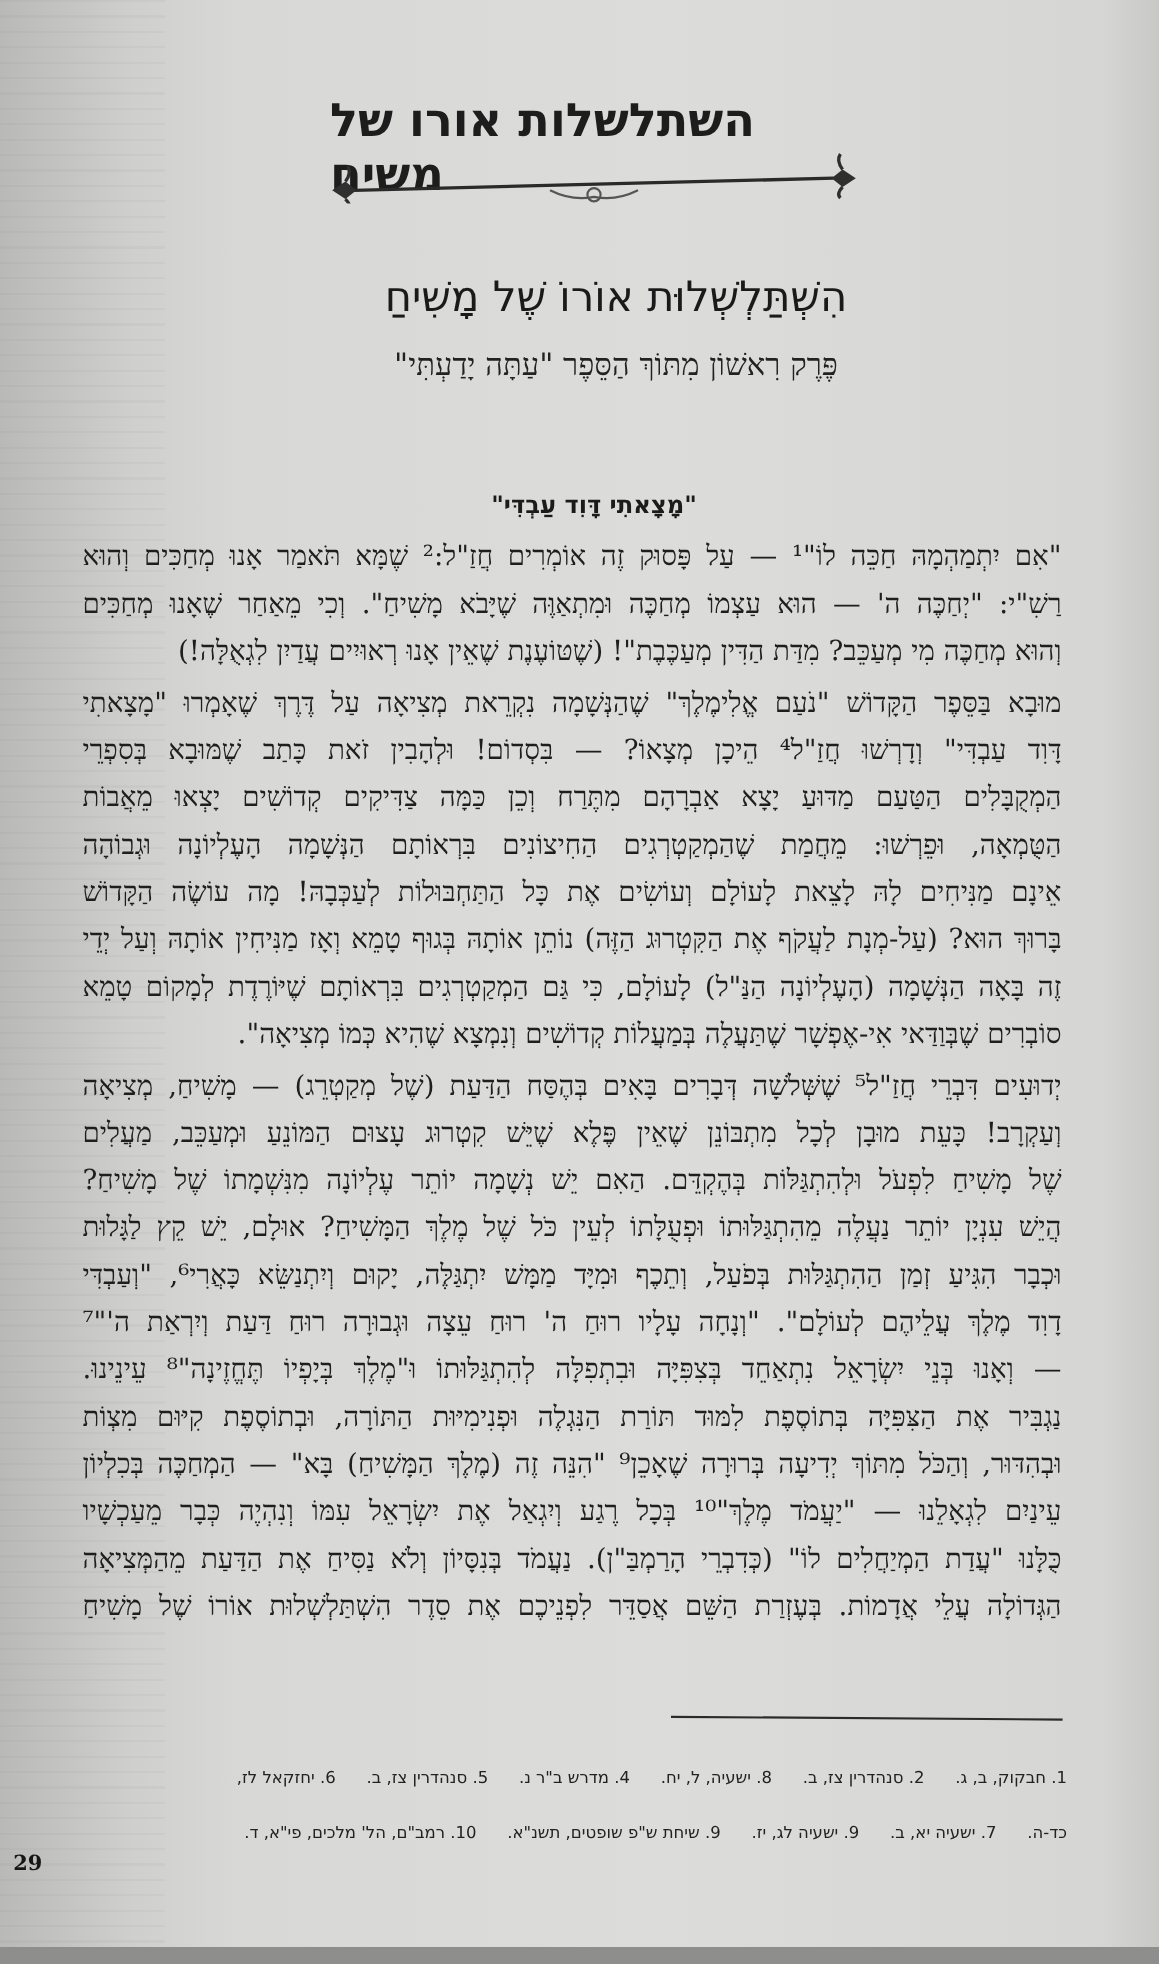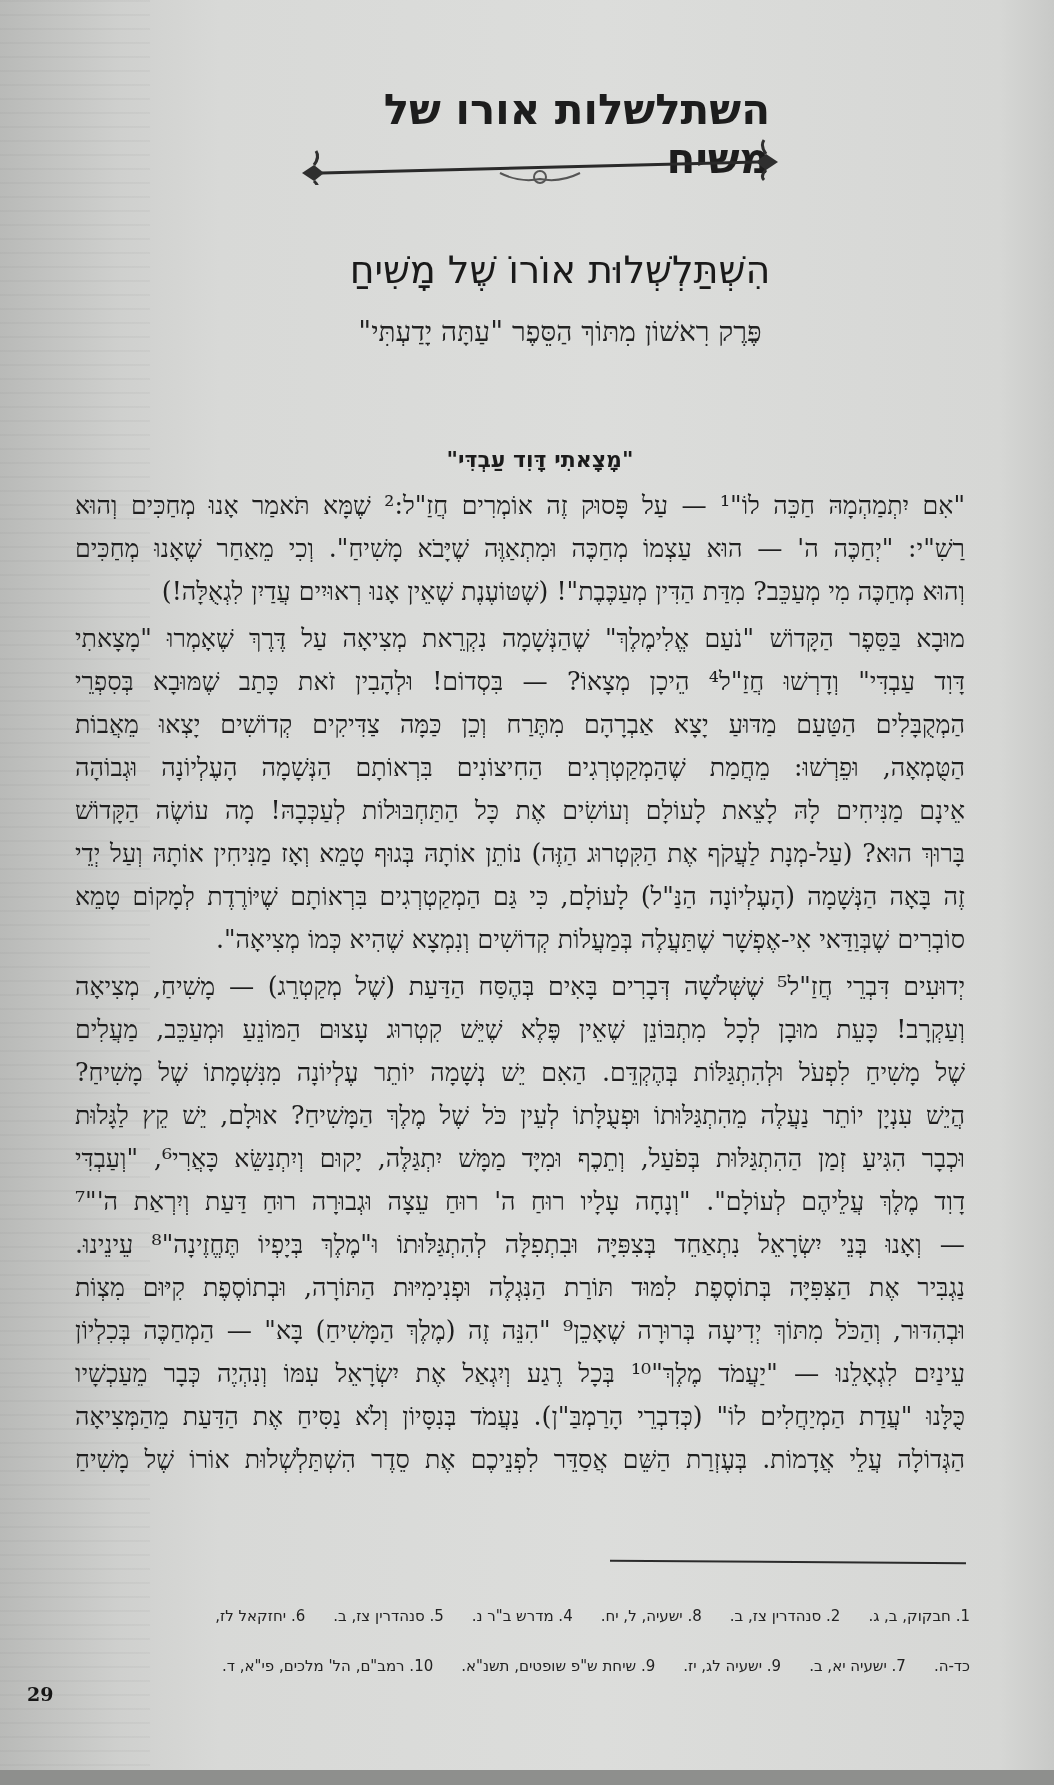--- a/index.html
+++ b/index.html
@@ -13,21 +13,21 @@
       width: 1054px; height: 1770px;
       background: linear-gradient(90deg, #b9bab8 0px, #cfd0ce 120px, #d8d9d7 220px, #dcdddb 600px, #d6d7d5 1000px, #c8c9c7 1054px);
     }
     .bleed {
       position: absolute; left: 0; top: 0; width: 150px; height: 1770px;
       background: repeating-linear-gradient(180deg, rgba(120,120,120,0.10) 0px, rgba(120,120,120,0.10) 2px, transparent 2px, transparent 14px);
       opacity: 0.7;
     }
     .running-head {
       position: absolute; left: 300px; top: 85px; width: 470px;
-      text-align: right; direction: rtl;
+      text-align: left; direction: rtl;
       font-family: "DejaVu Sans", sans-serif; font-weight: bold;
       font-size: 42px; color: #1d1d1d; letter-spacing: 0px;
     }
     .ornament { position: absolute; left: 300px; top: 135px; width: 480px; height: 50px; }
     .chapter-title {
       position: absolute; left: 240px; top: 248px; width: 640px;
       text-align: center; direction: rtl;
       font-family: "DejaVu Sans", sans-serif; font-weight: normal;
       font-size: 38px; color: #1a1a1a;
     }
@@ -54,21 +54,21 @@
       background: #2b2b2b; transform: rotate(0.4deg);
     }
     .footnotes {
       position: absolute; left: 70px; top: 1578px; width: 900px;
       direction: rtl; font-family: "DejaVu Sans", sans-serif;
       font-size: 15px; line-height: 24px; color: #222;
     }
     .footnotes .fn-row { display: flex; flex-direction: row; gap: 0; white-space: nowrap; }
     .footnotes .fn { display: inline-block; margin-left: 28px; margin-top: 26px; }
     .page-number {
-      position: absolute; left: 27px; top: 1683px;
+      position: absolute; left: 12px; top: 1683px;
       font-family: "DejaVu Serif", serif; font-weight: bold;
       font-size: 19px; color: #161616;
     }
   </style>
 </head>
 <body>
 
 <div class="page">
   <div class="bleed"></div>
 

